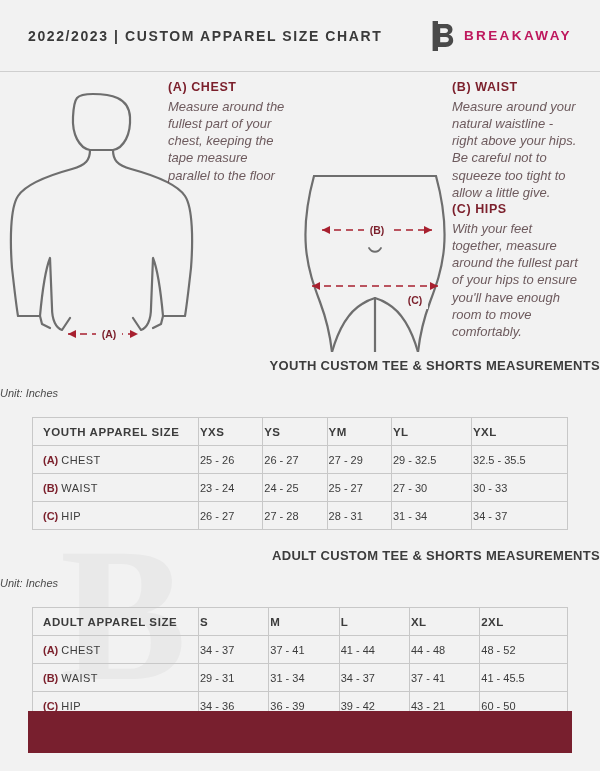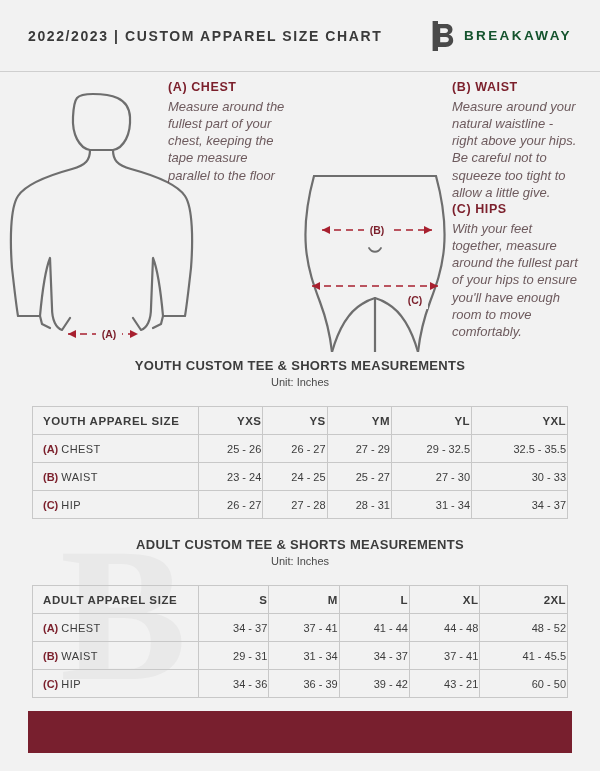--- a/index.html
+++ b/index.html
@@ -53,21 +53,21 @@
     gap: 10px;
   }
   .brand-mark {
     width: 22px; height: 30px;
     position: relative;
   }
   .brand-name {
     font-size: 13.5px;
     letter-spacing: 2.4px;
     font-weight: bold;
-    color: #14532d;
+    color: #be185d;
   }
   
   .diagram {
     position: relative;
     z-index: 2;
     height: 280px;
     padding: 8px 0 0 0;
   }
   .figures {
     position: absolute;
@@ -95,44 +95,45 @@
   .note-b { left: 452px; top: 8px; width: 130px; }
   .note-c { left: 452px; top: 130px; width: 132px; }
 
   
   .section {
     position: relative;
     z-index: 2;
     margin-top: 6px;
   }
   .sec-title {
-    text-align: center;
+    text-align: right;
     font-size: 13px;
     font-weight: bold;
     letter-spacing: 0.3px;
     color: #3c3c3c;
   }
   .sec-unit {
-    text-align: center;
+    text-align: left;
     font-size: 11px;
+    font-style: italic;
     color: #4a4a4a;
-    margin-top: 3px;
+    margin-top: 14px;
     margin-bottom: 6px;
   }
   table {
     width: 536px;
     margin: 18px auto;
     border-collapse: collapse;
     background: transparent;
   }
   th, td {
     border: 1px solid #c8c8c8;
     height: 28px;
     font-size: 11px;
-    text-align: right;
+    text-align: left;
     color: #3c3c3c;
   }
   th.rowhead, td.rowhead {
     text-align: left;
     padding-left: 10px;
     width: 166px;
   }
   thead th {
     font-size: 11.5px;
     font-weight: bold;

